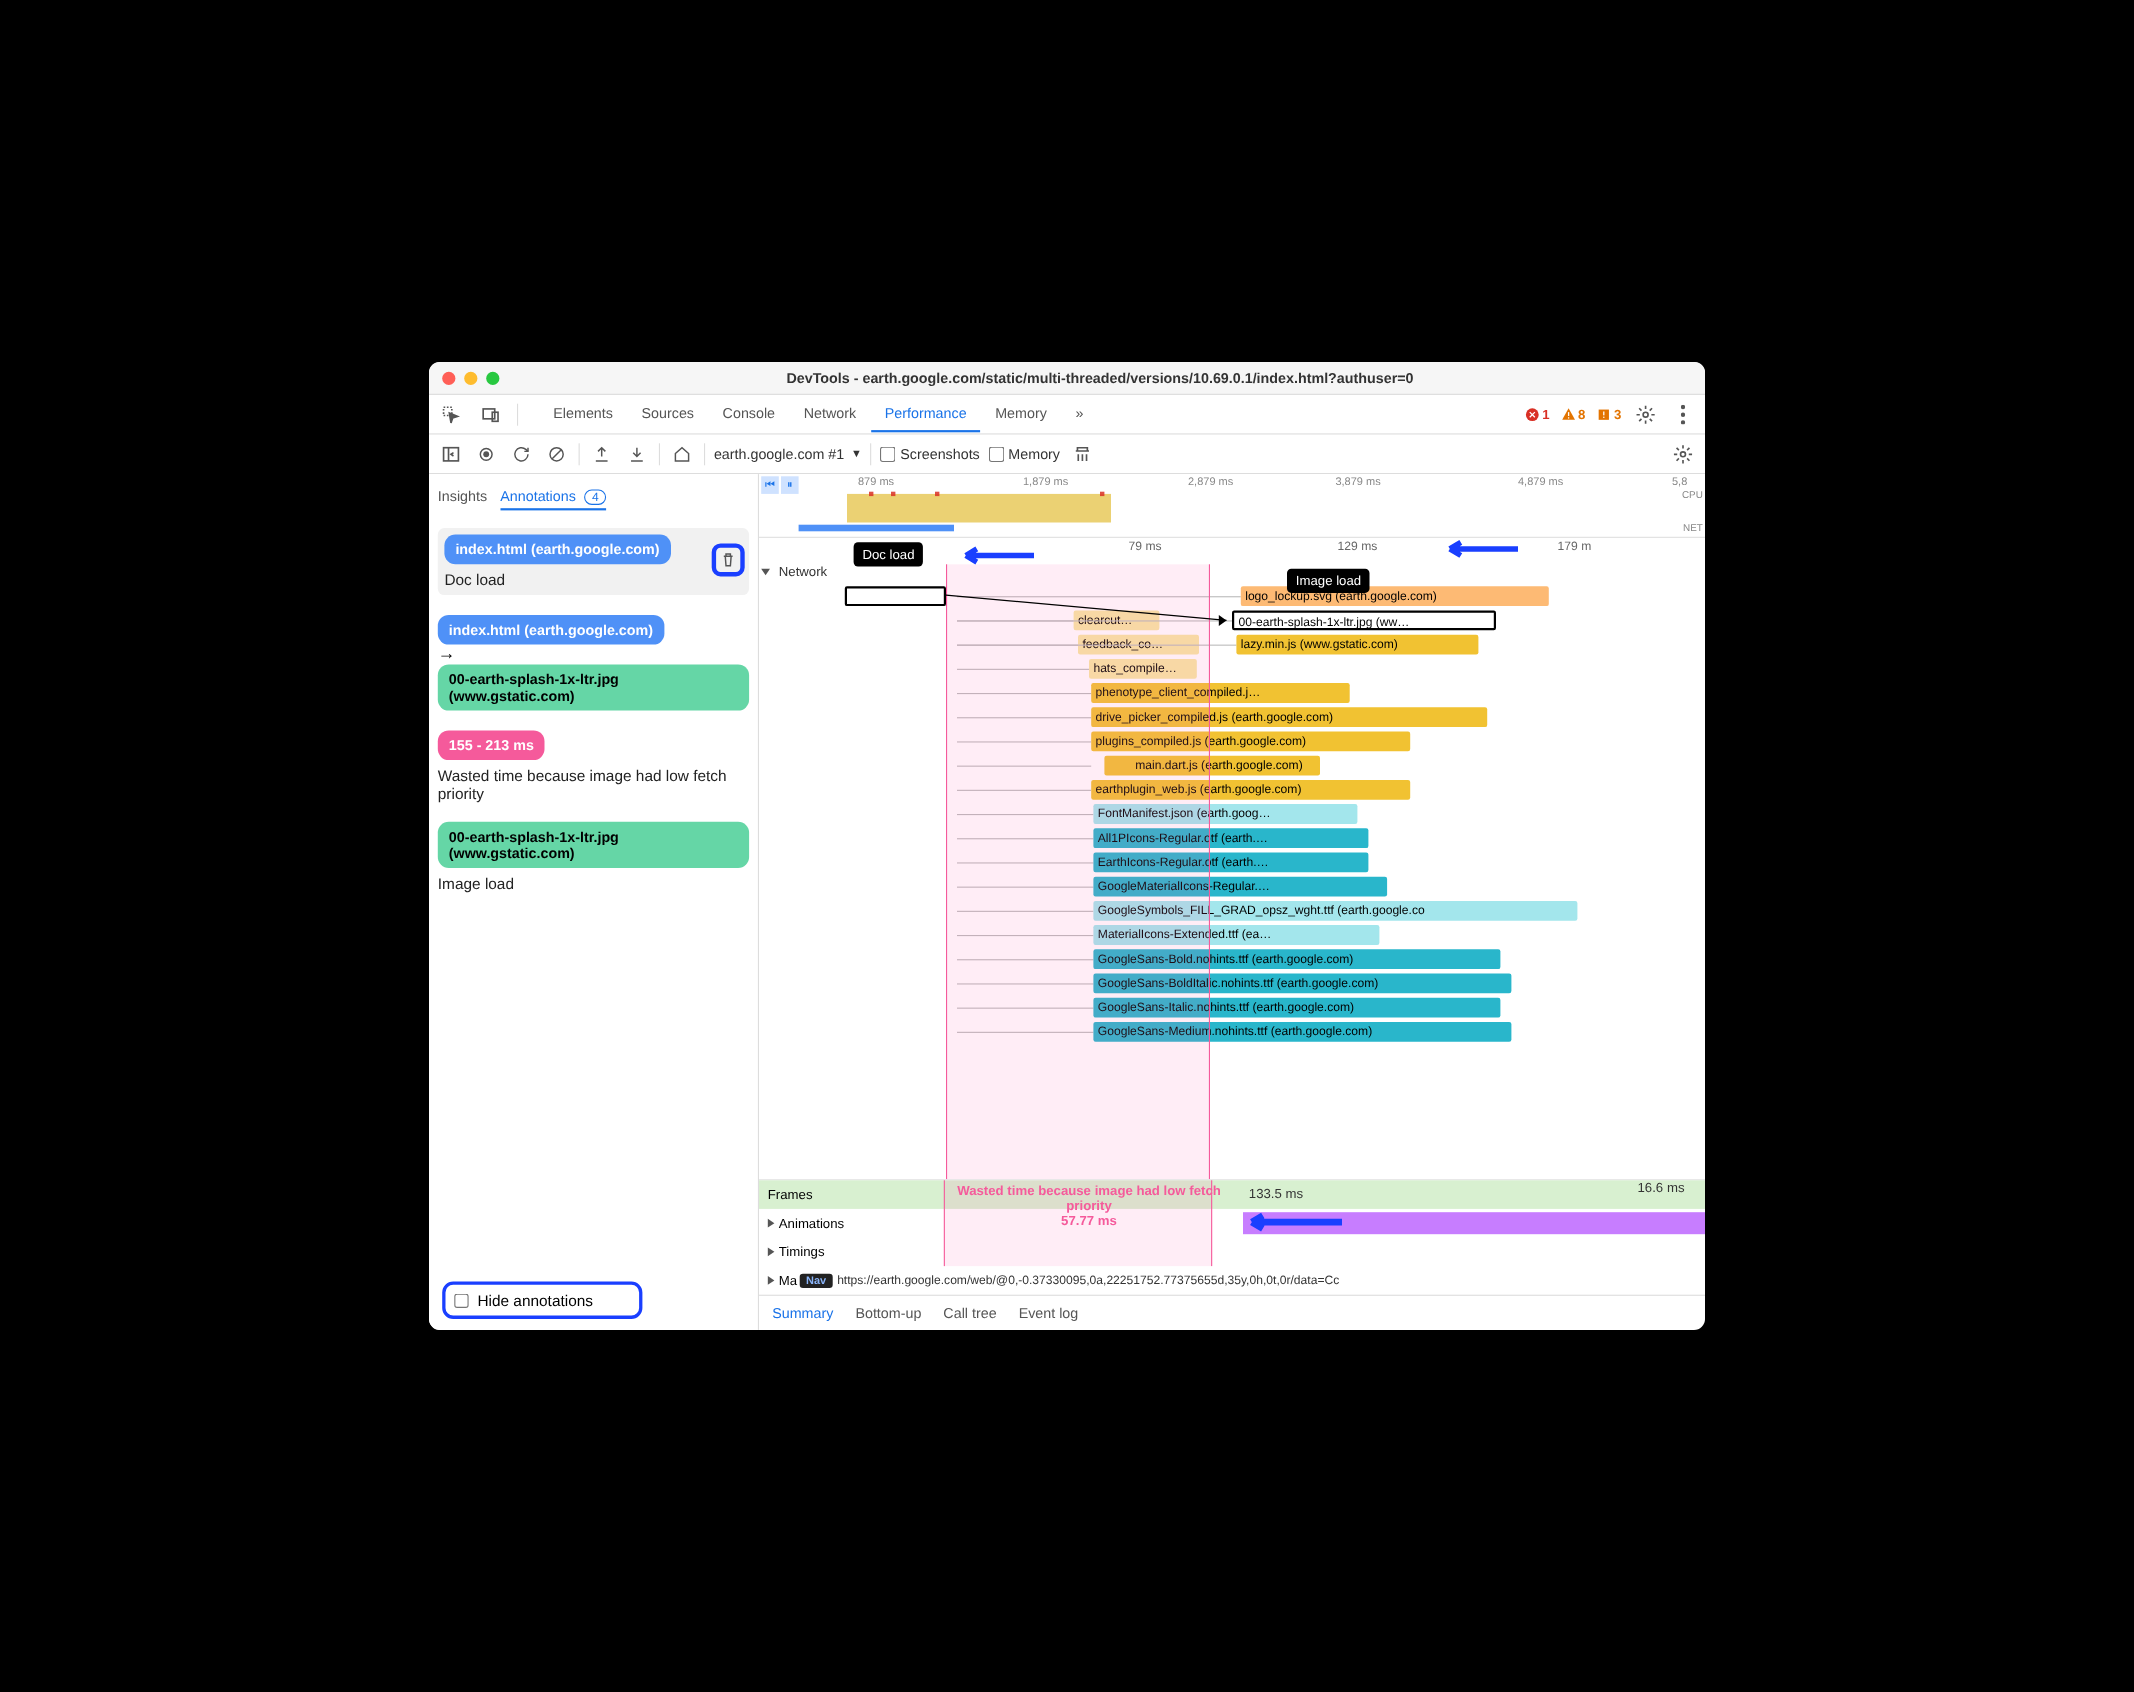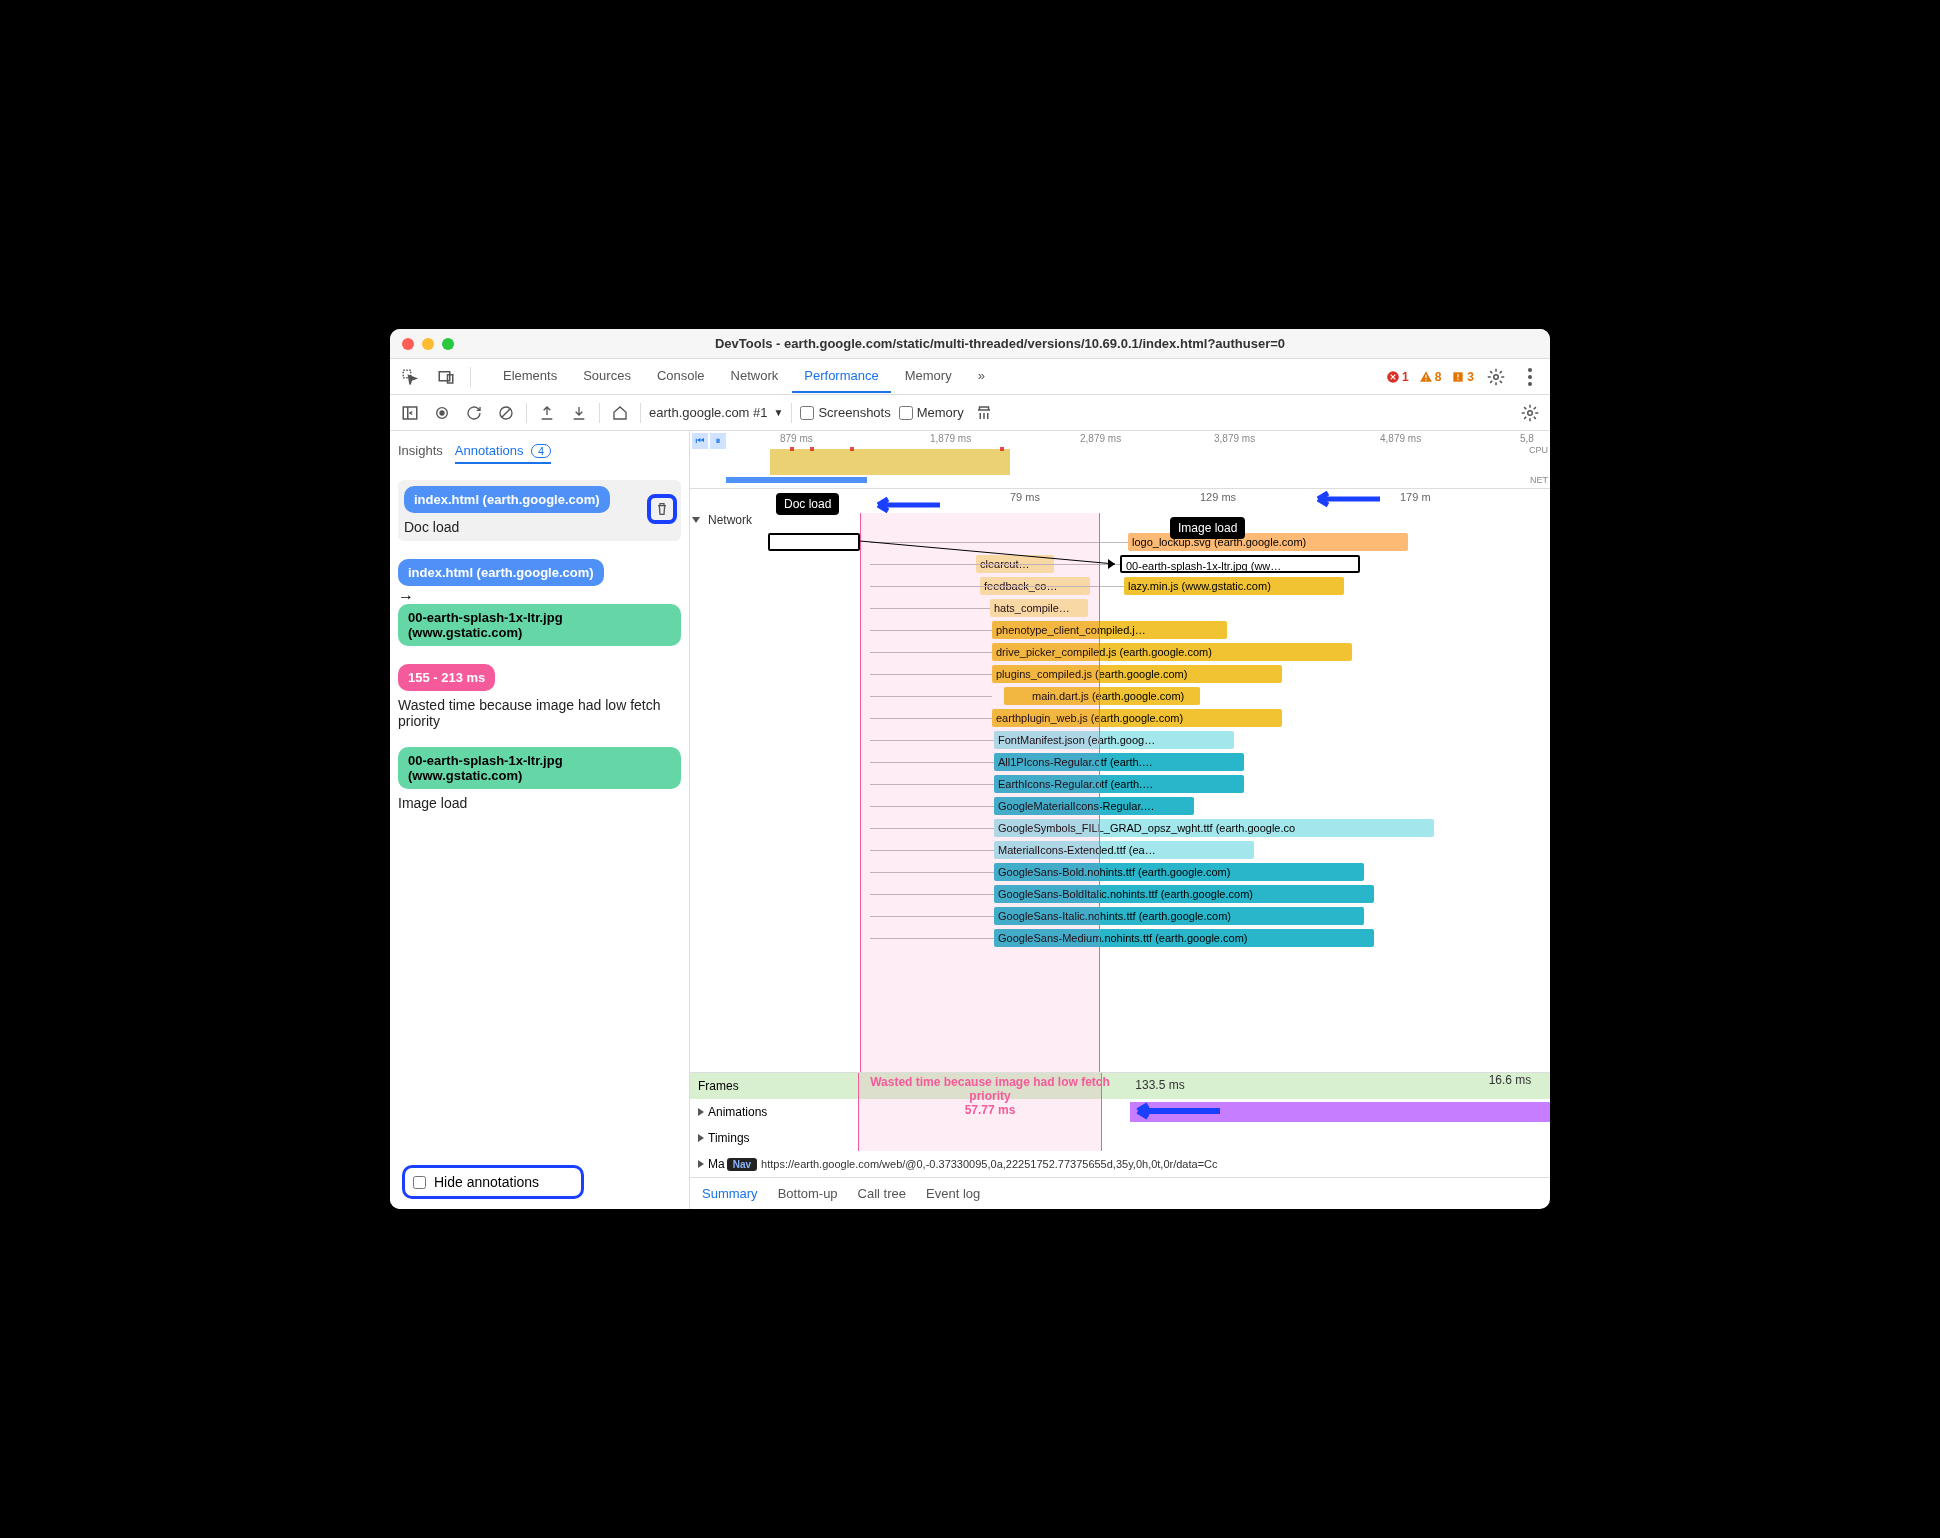--- a/index.html
+++ b/index.html
@@ -52,21 +52,21 @@
 .overview { height: 58px; border-bottom: 1px solid #ddd; position: relative; background: #fff; }
 .overview-ticks { position: absolute; top: 0; left: 0; right: 0; height: 18px; font-size: 10px; color: #888; }
 .overview-tick { position: absolute; top: 2px; }
 .overview-cpu { position: absolute; right: 2px; top: 14px; font-size: 9px; color: #888; }
 .overview-net { position: absolute; right: 2px; top: 44px; font-size: 9px; color: #888; }
 .overview-netbar { position: absolute; top: 46px; left: 36px; right: 40px; height: 6px; background: linear-gradient(to right,#4f91f7 0 18%, transparent 18%); }
 .ov-chunks { position: absolute; top: 18px; left: 40px; right: 40px; height: 26px; }
 .ov-chunk { position: absolute; top: 0; height: 26px; background: #e8c95a; opacity: 0.85; }
 .ov-chunk.spike { top: -2px; height: 4px; background: #d93025; }
 .timeline-area { flex: 1; position: relative; overflow: hidden; background: #fff; }
-.timeline-ticks { position: absolute; top: 0; left: 0; right: 0; height: 20px; z-index: 2; font-size: 11px; color: #666; }
+.timeline-ticks { position: absolute; top: 0; left: 16px; right: 0; height: 20px; z-index: 2; font-size: 11px; color: #666; }
 .ttick { position: absolute; top: 2px; }
 .network-section { position: absolute; top: 0; left: 0; right: 0; height: 480px; padding-top: 24px; }
 .section-header { position: absolute; top: 24px; left: 2px; font-size: 12px; color: #333; display: flex; align-items: center; gap: 4px; }
 .flame-bar { position: absolute; height: 18px; font-size: 11px; line-height: 18px; padding: 0 4px; overflow: hidden; white-space: nowrap; border-radius: 2px; }
 .bar-blue { background: #4f91f7; color: #fff; }
 .bar-yellow { background: #f1c232; color: #000; }
 .bar-pyellow { background: #f7e8a3; color: #000; }
 .bar-green { background: #fdba74; color: #000; }
 .bar-teal { background: #29b6cb; color: #000; }
 .bar-lteal { background: #a3e6ec; color: #000; }
@@ -374,21 +374,21 @@
             <div class="flame-bar bar-yellow" style="top: 198px; left: 314px; width: 196px; padding-left: 28px;">main.dart.js (earth.google.com)</div>
             <div class="whisker" style="left: 180px; top: 229px; width: 122px;"></div>
             <div class="flame-bar bar-yellow" style="top: 220px; left: 302px; width: 290px;">earthplugin_web.js (earth.google.com)</div>
             <div class="whisker" style="left: 180px; top: 251px; width: 124px;"></div>
             <div class="flame-bar bar-lteal" style="top: 242px; left: 304px; width: 240px;">FontManifest.json (earth.goog…</div>
             <div class="whisker" style="left: 180px; top: 273px; width: 124px;"></div>
             <div class="flame-bar bar-teal" style="top: 264px; left: 304px; width: 250px;">All1PIcons-Regular.otf (earth.…</div>
             <div class="whisker" style="left: 180px; top: 295px; width: 124px;"></div>
             <div class="flame-bar bar-teal" style="top: 286px; left: 304px; width: 250px;">EarthIcons-Regular.otf (earth.…</div>
             <div class="whisker" style="left: 180px; top: 317px; width: 124px;"></div>
-            <div class="flame-bar bar-teal" style="top: 308px; left: 304px; width: 200px;">GoogleMaterialIcons-Regular.…</div>
+            <div class="flame-bar bar-teal" style="top: 308px; left: 304px; width: 267px;">GoogleMaterialIcons-Regular.…</div>
             <div class="whisker" style="left: 180px; top: 339px; width: 124px;"></div>
             <div class="flame-bar bar-lteal" style="top: 330px; left: 304px; width: 440px;">GoogleSymbols_FILL_GRAD_opsz_wght.ttf (earth.google.co</div>
             <div class="whisker" style="left: 180px; top: 361px; width: 124px;"></div>
             <div class="flame-bar bar-lteal" style="top: 352px; left: 304px; width: 260px;">MaterialIcons-Extended.ttf (ea…</div>
             <div class="whisker" style="left: 180px; top: 383px; width: 124px;"></div>
             <div class="flame-bar bar-teal" style="top: 374px; left: 304px; width: 370px;">GoogleSans-Bold.nohints.ttf (earth.google.com)</div>
             <div class="whisker" style="left: 180px; top: 405px; width: 124px;"></div>
             <div class="flame-bar bar-teal" style="top: 396px; left: 304px; width: 380px;">GoogleSans-BoldItalic.nohints.ttf (earth.google.com)</div>
             <div class="whisker" style="left: 180px; top: 427px; width: 124px;"></div>
             <div class="flame-bar bar-teal" style="top: 418px; left: 304px; width: 370px;">GoogleSans-Italic.nohints.ttf (earth.google.com)</div>

